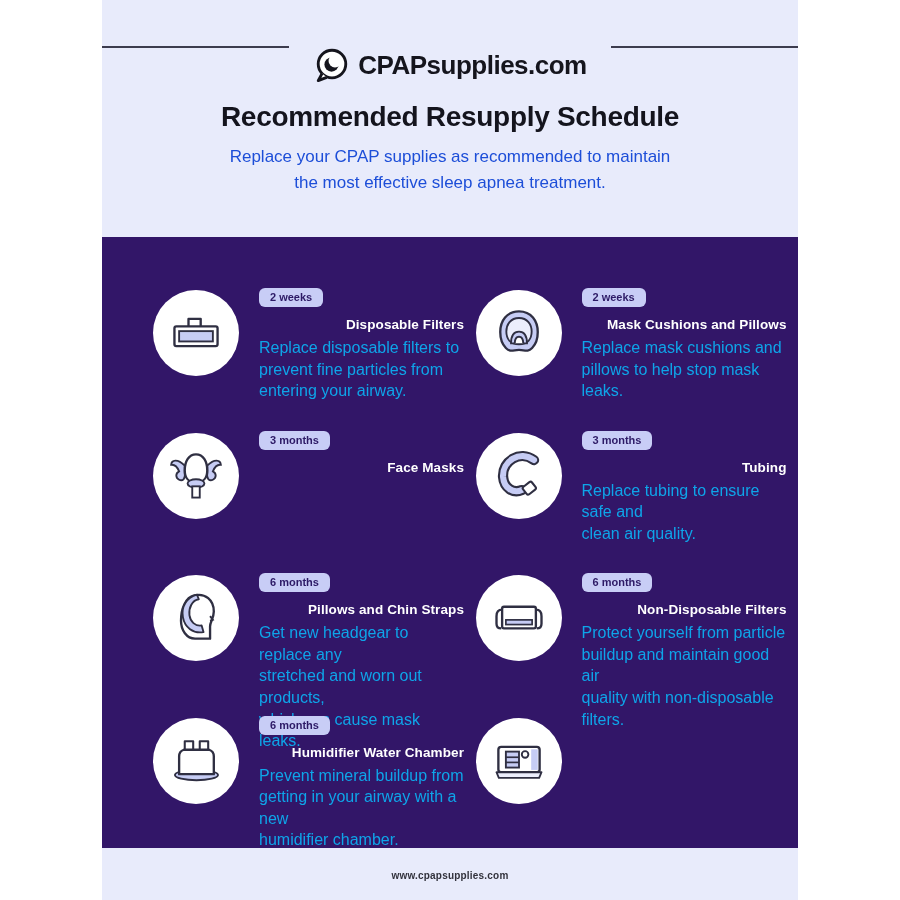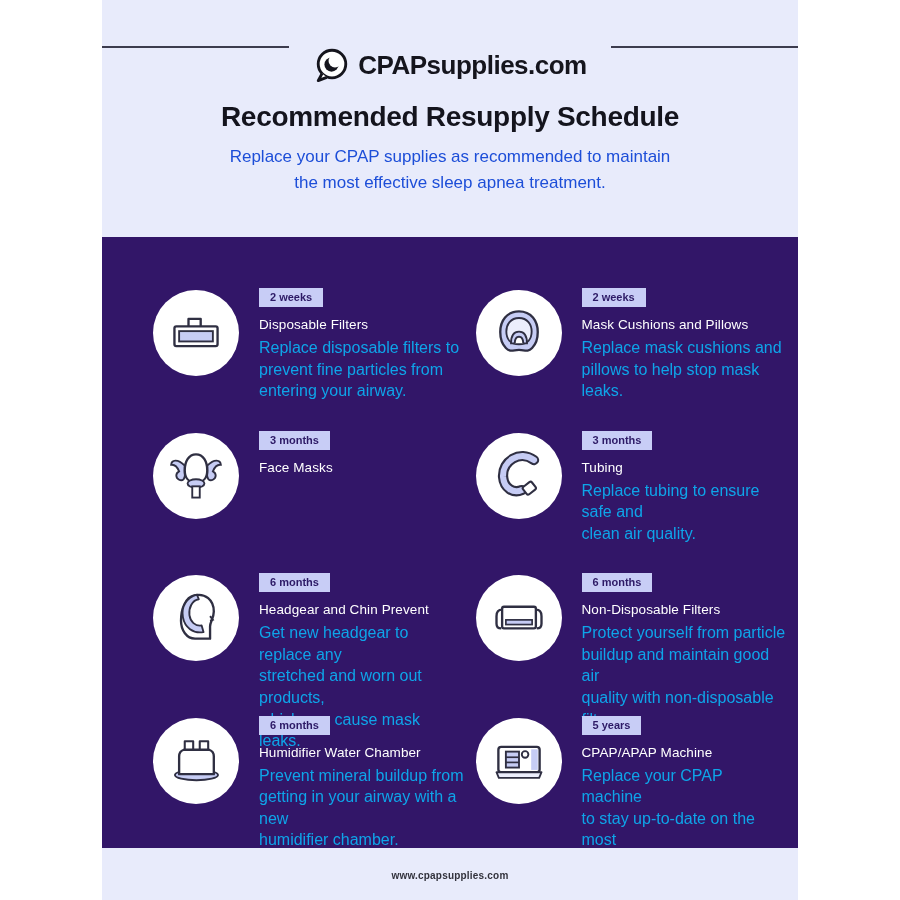--- a/index.html
+++ b/index.html
@@ -21,22 +21,22 @@
 
   
   .main{position:absolute;top:237px;left:0;width:696px;height:611px;background:#321668;}
   .grid{position:absolute;top:50px;left:51px;right:0;}
   .grid-row{display:flex;height:142.5px;}
   .cell{display:flex;width:325px;align-items:flex-start;}
   .icon-circle{width:86px;height:86px;border-radius:50%;background:#ffffff;flex-shrink:0;
                margin-top:3px;display:flex;align-items:center;justify-content:center;}
   .content{margin-left:20px;width:205px;}
   .badge{display:inline-block;background:#c8cdf6;color:#2d1a66;font-weight:bold;
-         font-size:11px;padding:3px 11px;border-radius:0;line-height:1.2;}
-  .item-title{font-size:13.5px;font-weight:normal;color:#ffffff;margin-top:10px;letter-spacing:0.1px;}
+         font-size:11px;padding:3px 11px;border-radius:6px;line-height:1.2;}
+  .item-title{font-size:13.5px;font-weight:bold;color:#ffffff;margin-top:10px;letter-spacing:0.1px;text-align:right;}
   .item-desc{font-size:16px;color:#0ea5e9;margin-top:5px;line-height:1.35;white-space:pre-line;}
 
   
   .footer{position:absolute;top:848px;left:0;width:696px;height:52px;background:#e8ebfb;text-align:center;}
   .footer-text{display:inline-block;margin-top:22px;font-size:10px;font-weight:bold;color:#32323c;letter-spacing:0.2px;}
 
   svg{display:block;}
 </style>
 </head>
 <body>
@@ -138,21 +138,21 @@
         <div class="cell">
           <span class="icon-circle">
             <svg width="60" height="60" viewBox="0 0 64 64">
               <path d="M30 8 C42 5 51 13 51 25 C51 32 47 36 47 41 L47 54 L31 54 C22 54 16 45 16 35 C16 22 21 10 30 8 Z" fill="#ffffff" stroke="#2f2f42" stroke-width="2.5" stroke-linejoin="round"></path>
               <path d="M47 30 L50 34 L47 35" fill="none" stroke="#2f2f42" stroke-width="2"></path>
               <path d="M33 7 C22 10 16 20 18 31 C20 42 29 49 40 47 L38 40 C31 41 26 36 25 29 C24 21 28 13 35 12 Z" fill="#c6ccf4" stroke="#2f2f42" stroke-width="2" stroke-linejoin="round"></path>
             </svg>
           </span>
           <div class="content">
             <span class="badge">6 months</span>
-            <div class="item-title">Headgear and Chin Prevent</div>
+            <div class="item-title">Pillows and Chin Straps</div>
             <div class="item-desc">Get new headgear to replace any
 stretched and worn out products,
 which can cause mask leaks.</div>
           </div>
         </div>
         <div class="cell">
           <span class="icon-circle">
             <svg width="60" height="60" viewBox="0 0 64 64">
               <path d="M14 23 C10 23 8 26 8 30 L8 38 C8 41 10 43 13 43" fill="none" stroke="#2f2f42" stroke-width="2.5"></path>
               <path d="M50 23 C54 23 56 26 56 30 L56 38 C56 41 54 43 51 43" fill="none" stroke="#2f2f42" stroke-width="2.5"></path>
@@ -193,27 +193,20 @@
             <svg width="60" height="60" viewBox="0 0 64 64">
               <rect x="10" y="17" width="44" height="27" rx="3" fill="#ffffff" stroke="#2f2f42" stroke-width="2.5"></rect>
               <rect x="45" y="19.5" width="7" height="22" fill="#c6ccf4"></rect>
               <rect x="18" y="22" width="14" height="17" fill="#c6ccf4" stroke="#2f2f42" stroke-width="2"></rect>
               <line x1="18" y1="28" x2="32" y2="28" stroke="#2f2f42" stroke-width="1.8"></line>
               <line x1="18" y1="33.5" x2="32" y2="33.5" stroke="#2f2f42" stroke-width="1.8"></line>
               <circle cx="38.5" cy="25" r="3.5" fill="#ffffff" stroke="#2f2f42" stroke-width="2"></circle>
               <path d="M8 44 L56 44 L53.5 50 L10.5 50 Z" fill="#eceefc" stroke="#2f2f42" stroke-width="2" stroke-linejoin="round"></path>
             </svg>
           </span>
-          <div class="content">
-            <span class="badge">5 years</span>
-            <div class="item-title">CPAP/APAP Machine</div>
-            <div class="item-desc">Replace your CPAP machine
-to stay up-to-date on the most
-effective therapy options.</div>
-          </div>
         </div>
       </div>
 
     </div>
   </div>
 
   <div class="footer">
     <span class="footer-text">www.cpapsupplies.com</span>
   </div>
 

